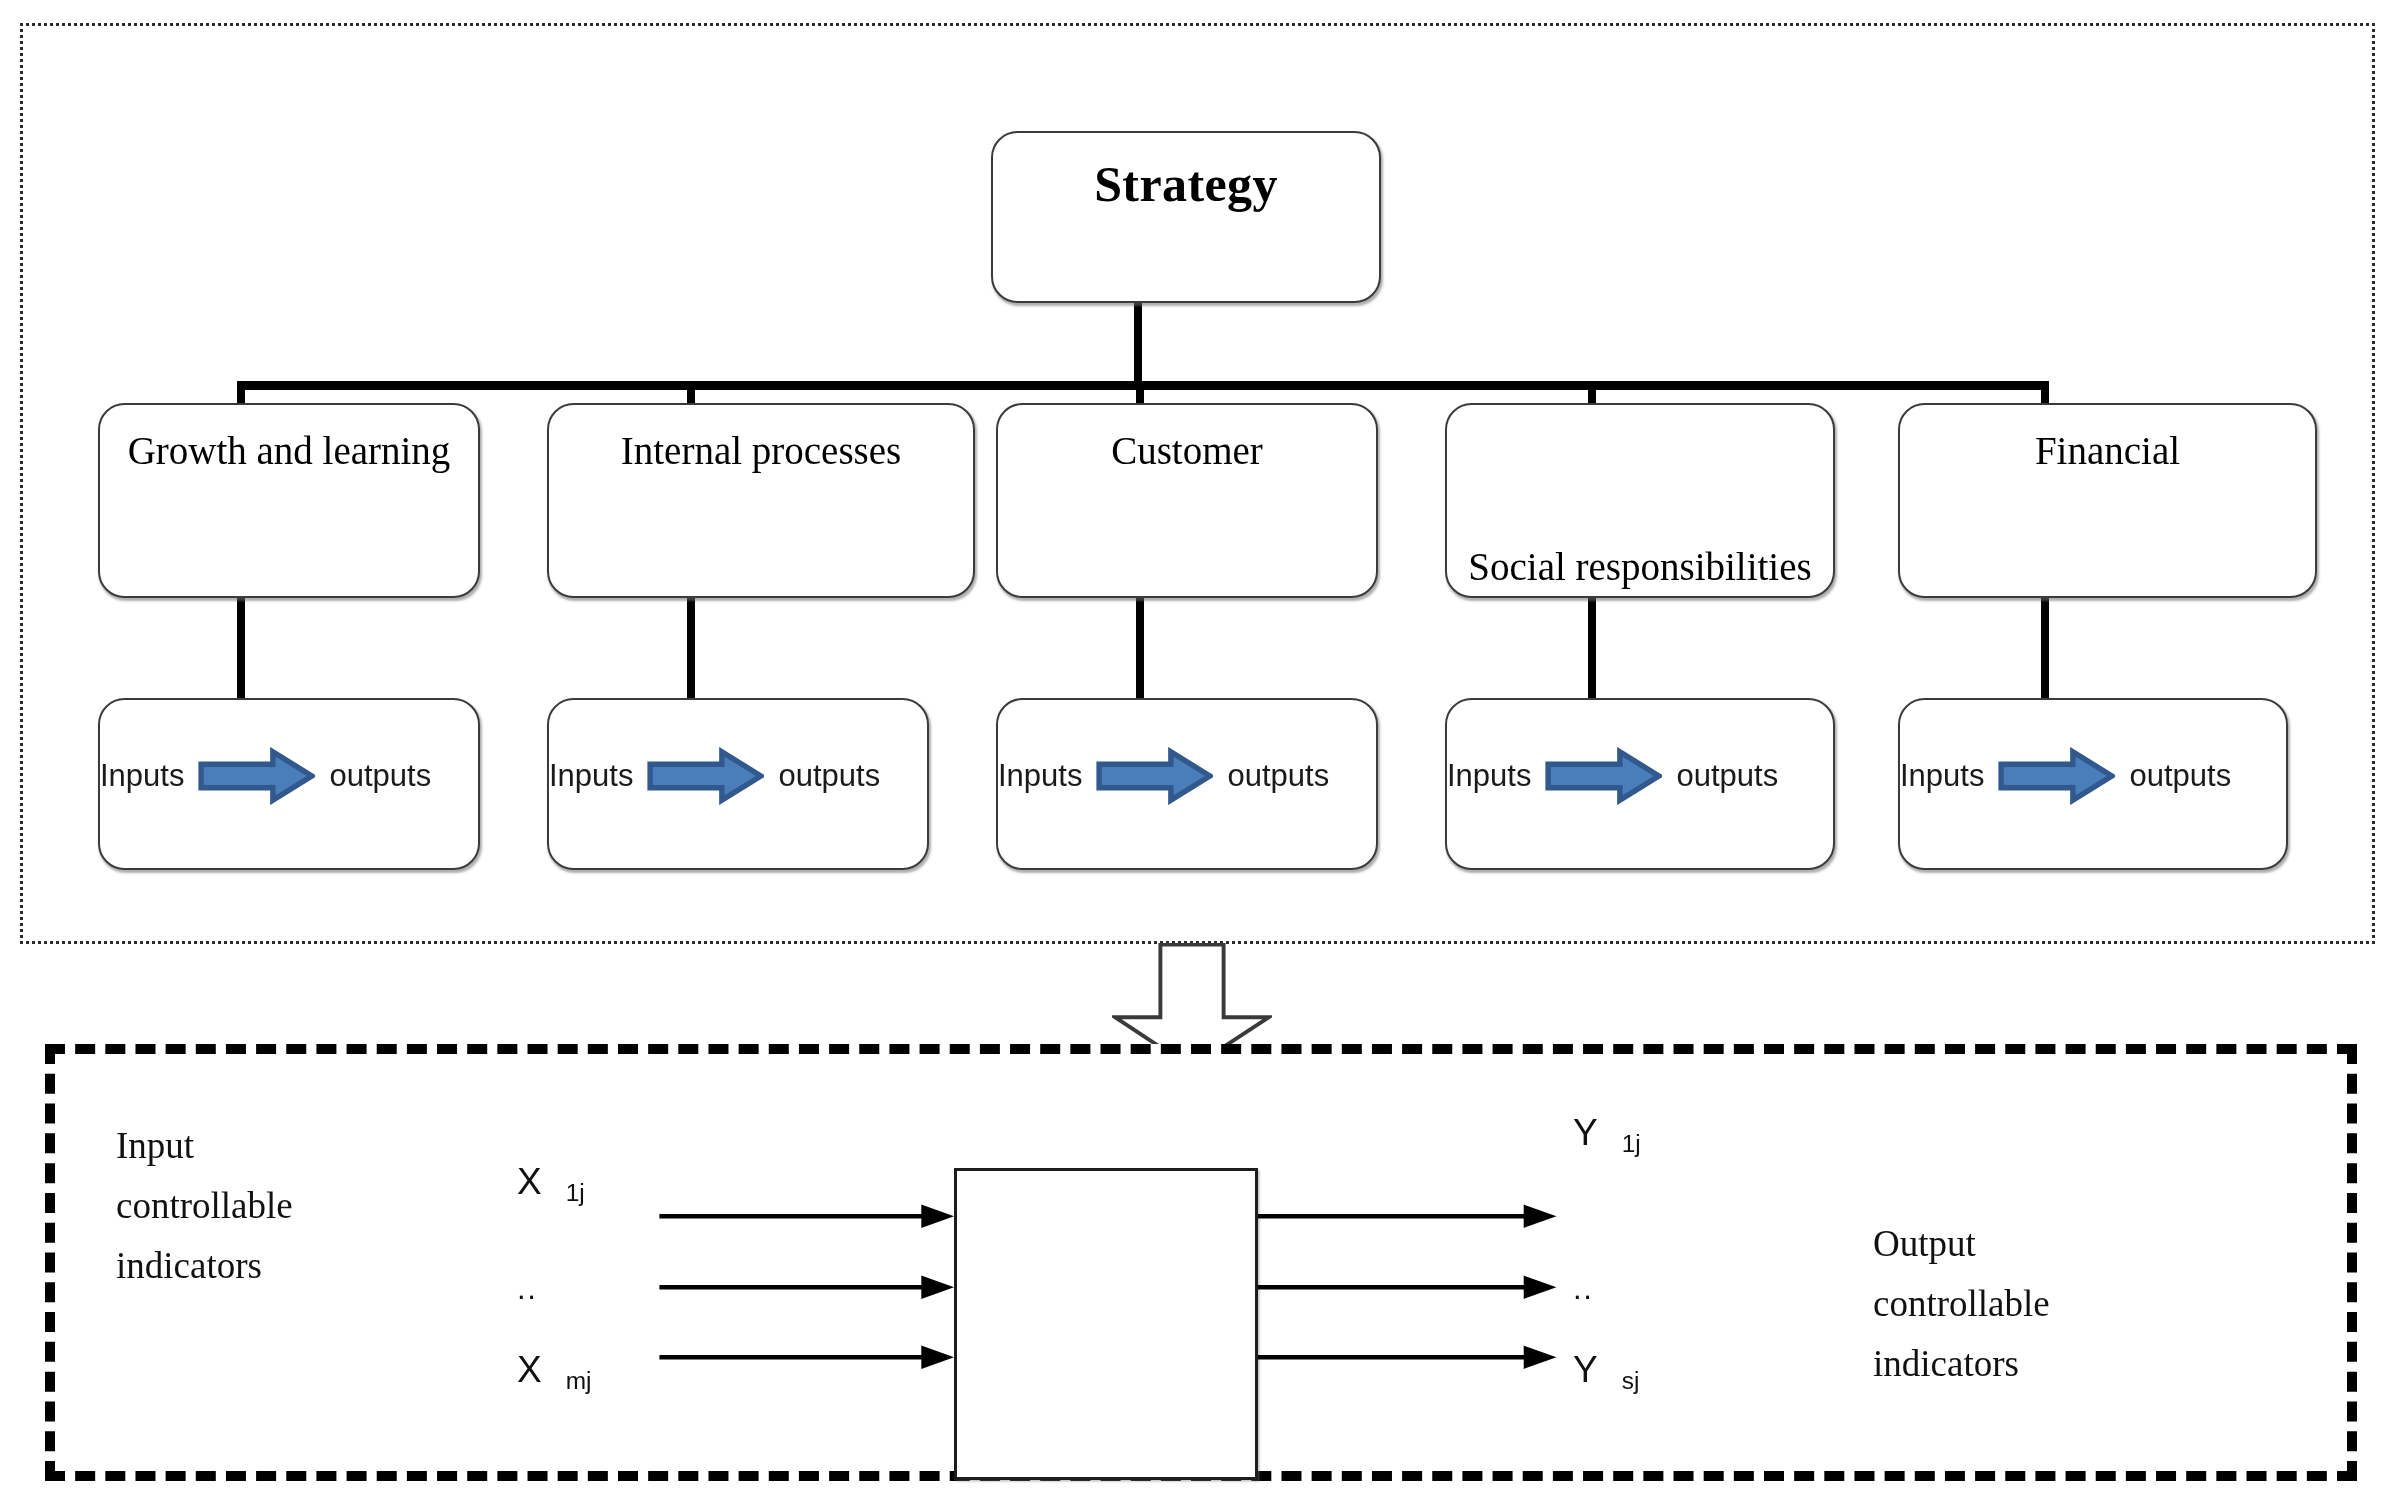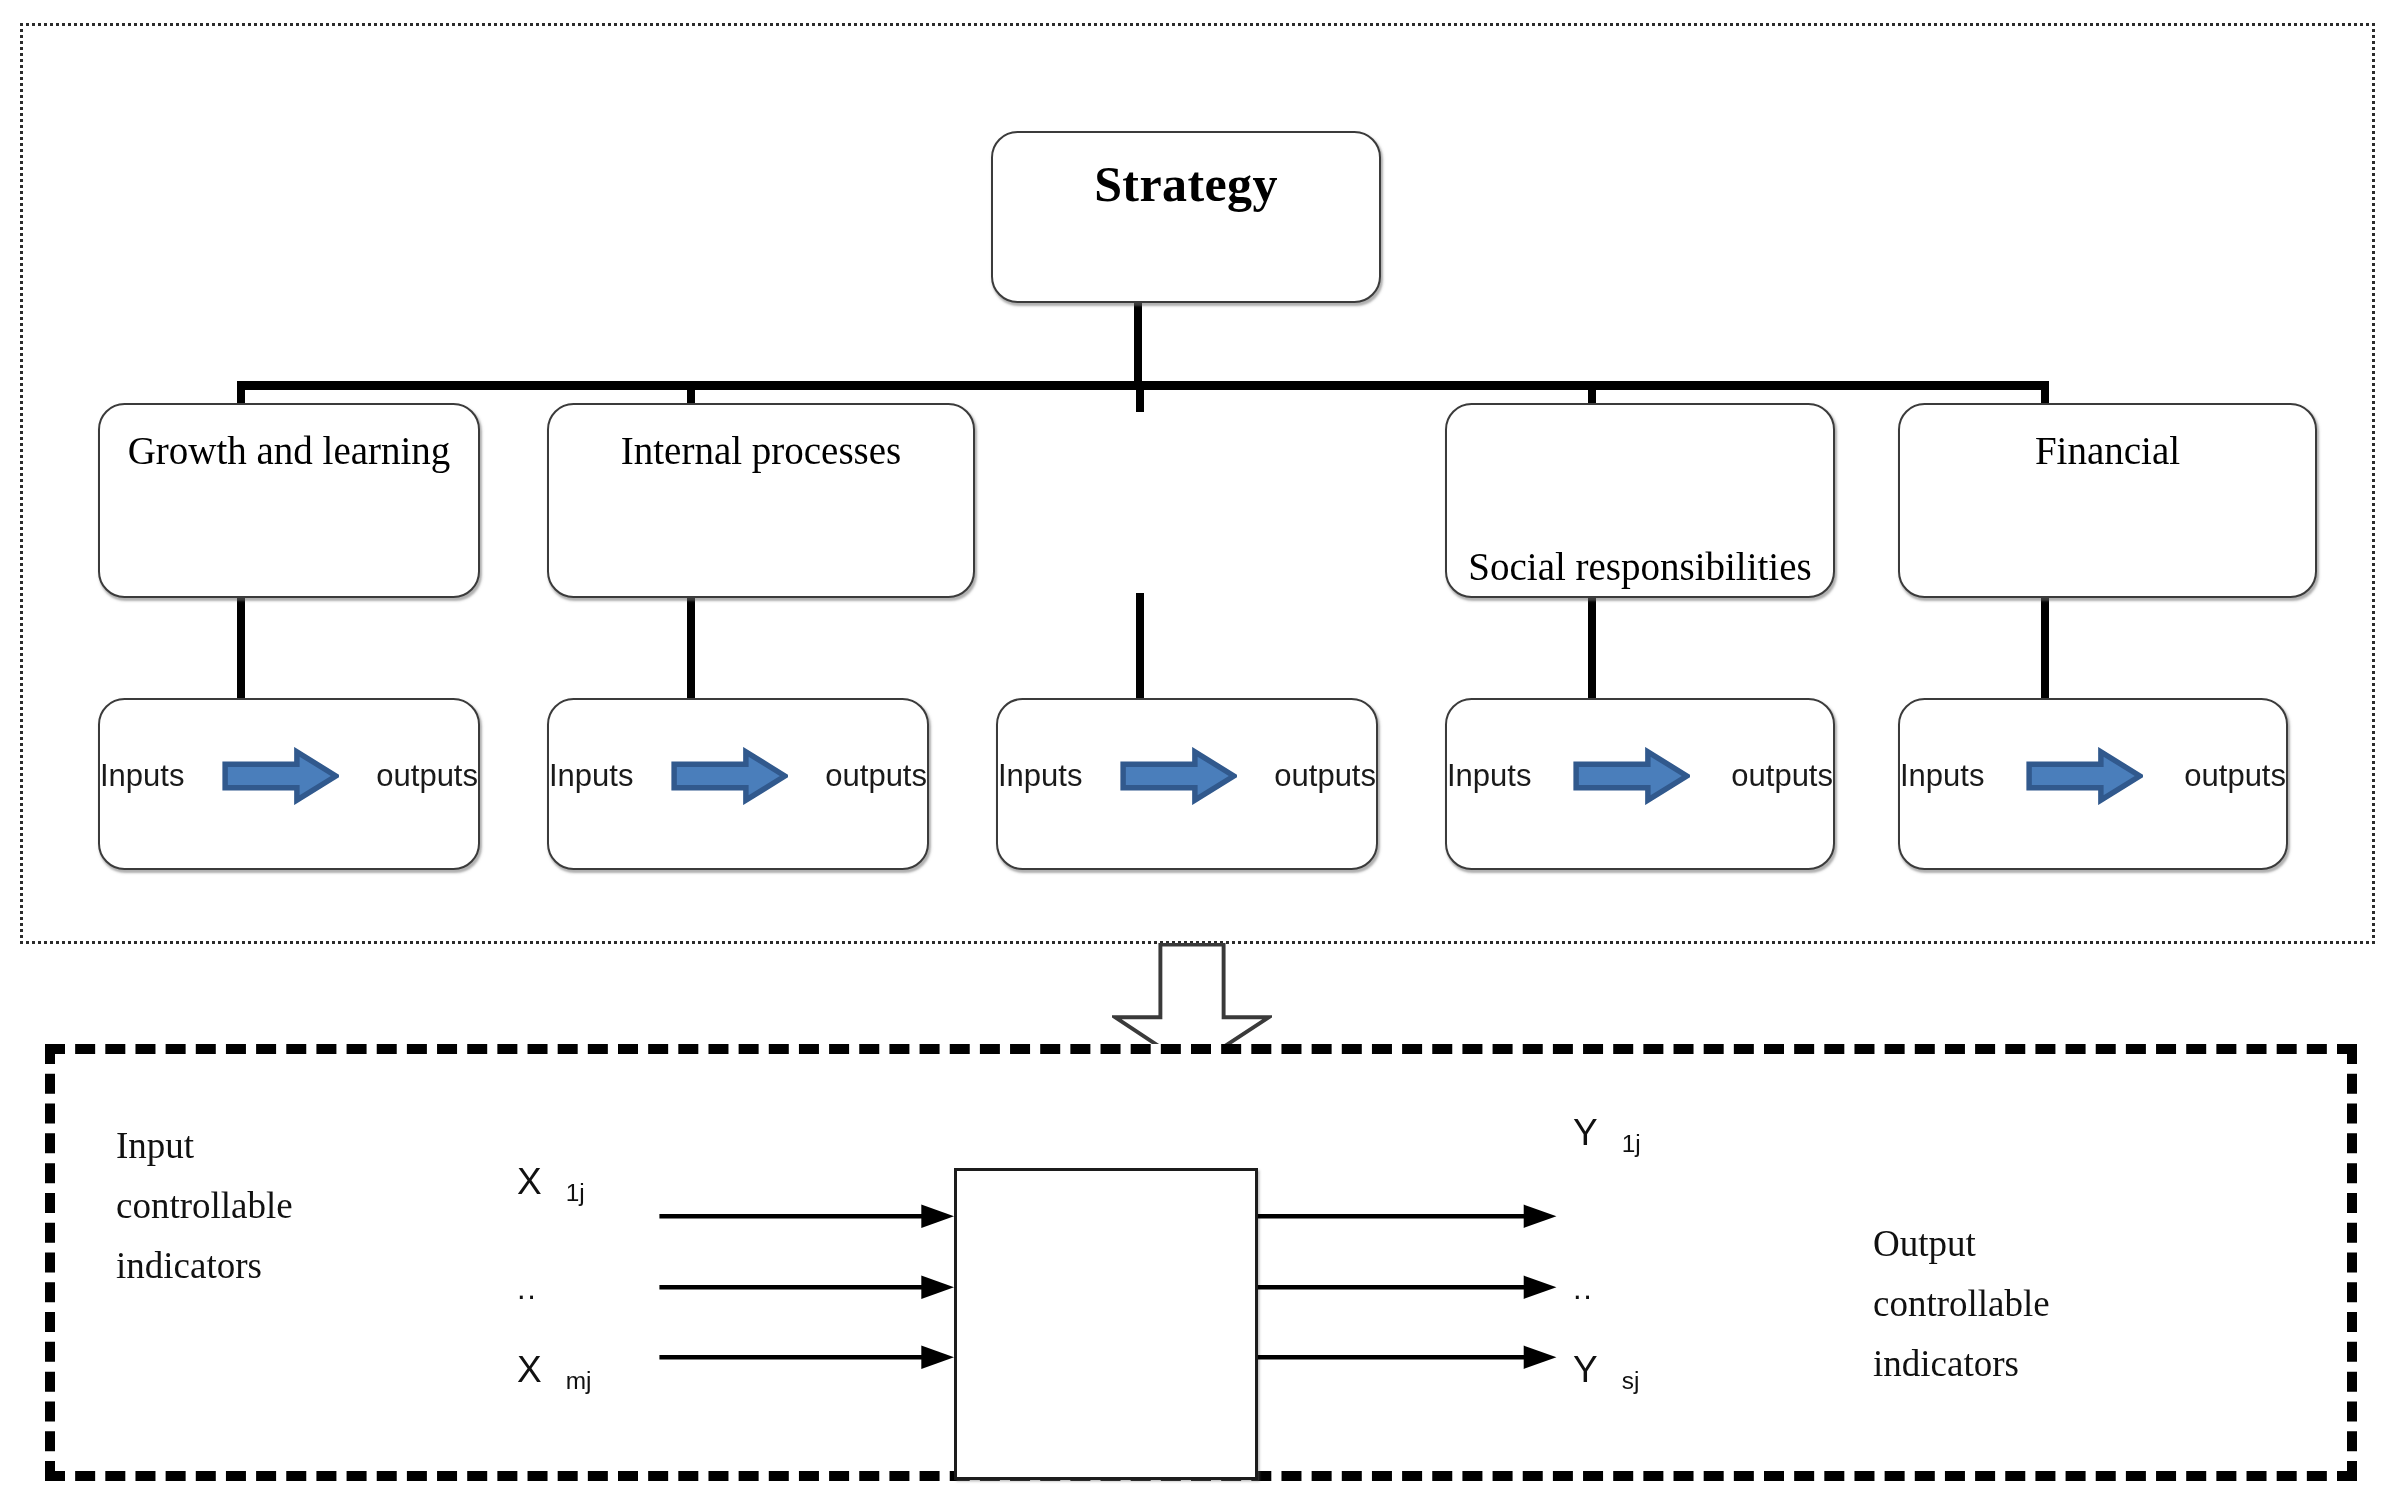--- a/index.html
+++ b/index.html
@@ -84,21 +84,21 @@
   }
   #io-growth      { left:  50px; width: 382px; }
   #io-internal    { left: 499px; width: 382px; }
   #io-customer    { left: 948px; width: 382px; }
   #io-social      { left: 1397px; width: 390px; }
   #io-financial   { left: 1850px; width: 390px; }
 
   .io-row {
     display: flex;
     align-items: center;
-    justify-content: space-between;
+    justify-content: flex-start;
     width: 100%;
     gap: 14px;
     margin-top: -17px;
   }
   .io-text {
     font-family: "Liberation Sans", "DejaVu Sans", sans-serif;
     font-size: 31px;
     color: #1a1a1a;
     white-space: nowrap;
   }
@@ -225,20 +225,23 @@
   </div>
 
   <div class="node tier2" id="node-growth">
     <span class="node-label">Growth and
 learning</span>
   </div>
   <div class="node tier2" id="node-internal">
     <span class="node-label">Internal
 processes</span>
   </div>
+  <div class="node tier2" id="node-customer">
+    <span class="node-label">Customer</span>
+  </div>
   <div class="node tier2" id="node-social">
     <span class="node-label">Social
 responsibilities</span>
   </div>
   <div class="node tier2" id="node-financial">
     <span class="node-label">Financial</span>
   </div>
 
   <div class="node tier3" id="io-growth">
     <div class="io-row">

